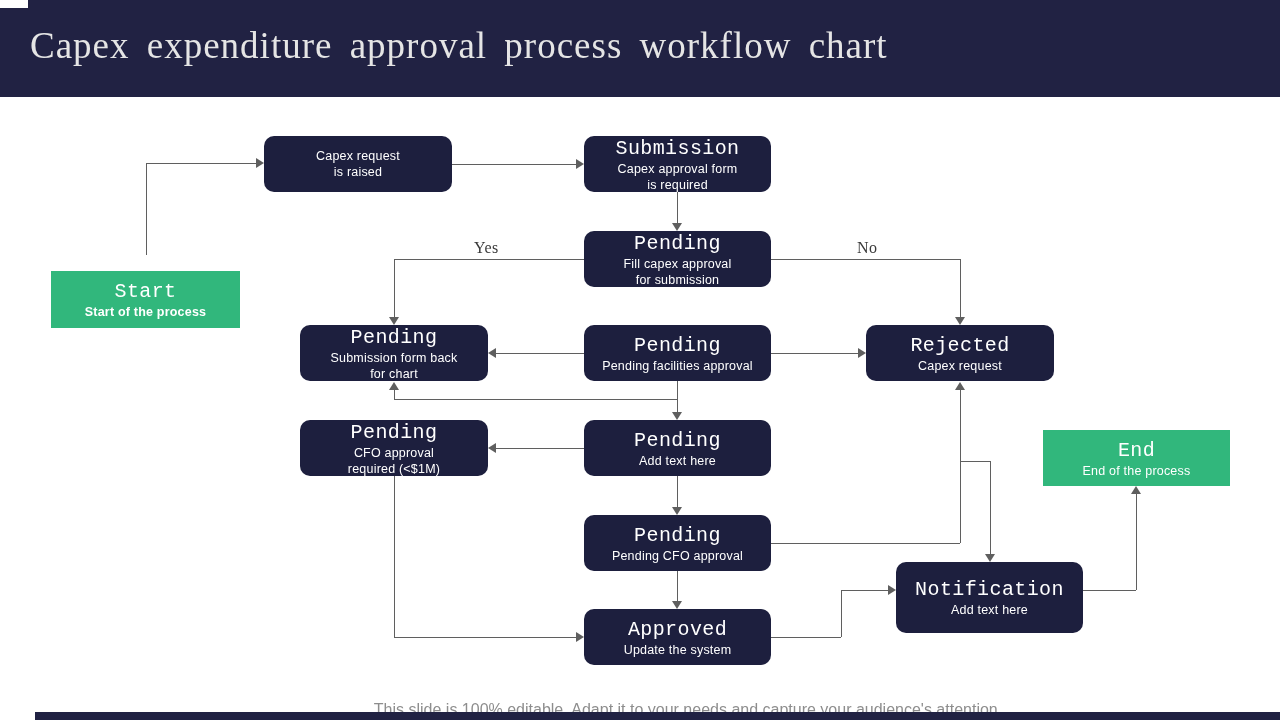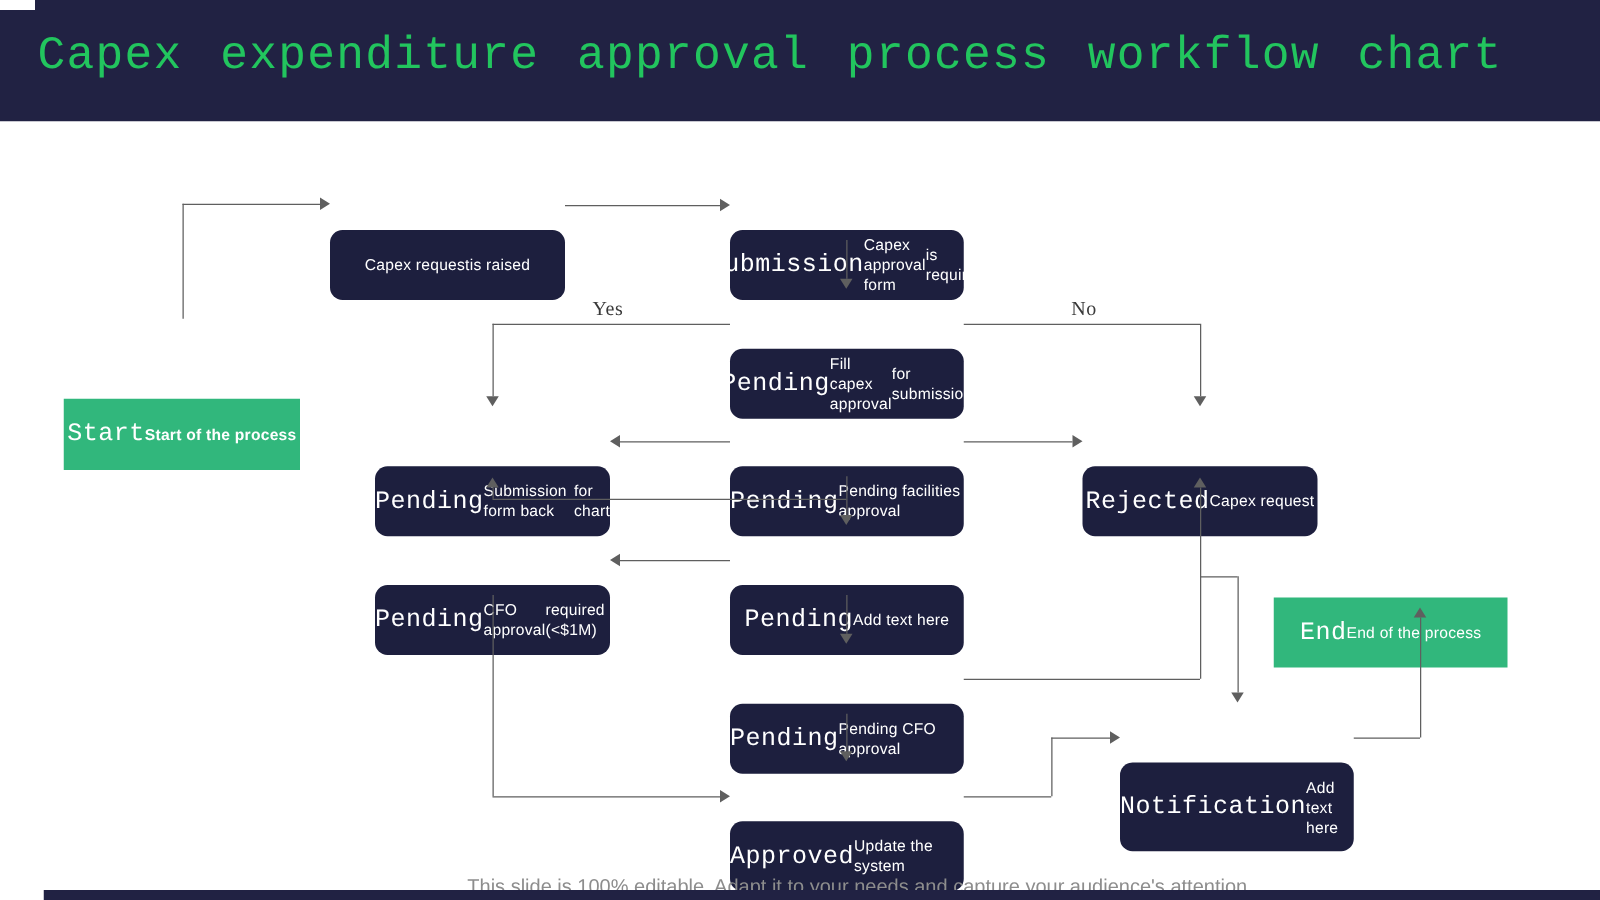--- a/index.html
+++ b/index.html
@@ -2,35 +2,35 @@
 <html><head>
 <meta charset="utf-8">
 <style>
   html,body{margin:0;padding:0;}
   body{width:1280px;height:720px;position:relative;background:#ffffff;overflow:hidden;
        font-family:"Liberation Sans",sans-serif;}
 
   
   .header{position:absolute;left:0;top:0;width:1280px;height:97px;background:#212243;}
   .header-notch{position:absolute;left:0;top:0;width:28px;height:8px;background:#ffffff;}
-  .title{position:absolute;left:30px;top:24px;color:#22c55e;
-         font-family:Liberation Mono, monospace;font-size:37px;font-weight:400;
+  .title{position:absolute;left:30px;top:24px;color:#e5e5e5;
+         font-family:Liberation Serif, serif;font-size:37px;font-weight:400;
          letter-spacing:1px;word-spacing:7px;white-space:nowrap;}
   .subtitle{position:absolute;left:30px;top:78px;color:#ffffff;font-size:12px;
             font-weight:700;letter-spacing:.2px;white-space:nowrap;}
 
   
   .footer{position:absolute;left:0;top:701px;width:1280px;text-align:center;
           color:#8d8d8d;font-size:16px;padding-left:48px;}
   .bottombar{position:absolute;left:35px;bottom:0;width:1245px;height:8px;background:#212243;}
 
   
   .node{position:absolute;background:#1d1f3e;border-radius:10px;color:#ffffff;
-        display:flex;flex-direction:row;align-items:center;justify-content:center;
-        margin-top:48px;}
+        display:flex;flex-direction:column;align-items:center;justify-content:center;
+        text-align:center;}
   .node.green{background:#31b77c;border-radius:0;}
   .nh{font-family:Liberation Mono, monospace;font-size:20px;letter-spacing:.4px;line-height:1.25;}
   .nl{font-size:12.5px;line-height:1.28;letter-spacing:.2px;}
   .nl.bold{font-weight:700;}
 
   
   .ln{position:absolute;background:#5f5f5f;}
   .h{height:1px;} .v{width:1px;}
   .arr{position:absolute;width:0;height:0;border:5px solid transparent;}
   .arr.r{border-left:8px solid #5f5f5f;border-right:none;}
@@ -92,21 +92,21 @@
   <span class="nh">Pending</span>
   <span class="nl">CFO  approval</span>
   <span class="nl">required  (&lt;$1M)</span>
 </div>
 
 <div class="node" style="left:584px;top:420px;width:187px;height:56px">
   <span class="nh">Pending</span>
   <span class="nl">Add text here</span>
 </div>
 
-<div class="node green" style="left:1019px;top:430px;width:187px;height:56px">
+<div class="node green" style="left:1043px;top:430px;width:187px;height:56px">
   <span class="nh">End</span>
   <span class="nl">End of the process</span>
 </div>
 
 <div class="node" style="left:584px;top:515px;width:187px;height:56px">
   <span class="nh">Pending</span>
   <span class="nl">Pending CFO  approval</span>
 </div>
 
 <div class="node" style="left:896px;top:562px;width:187px;height:71px">

